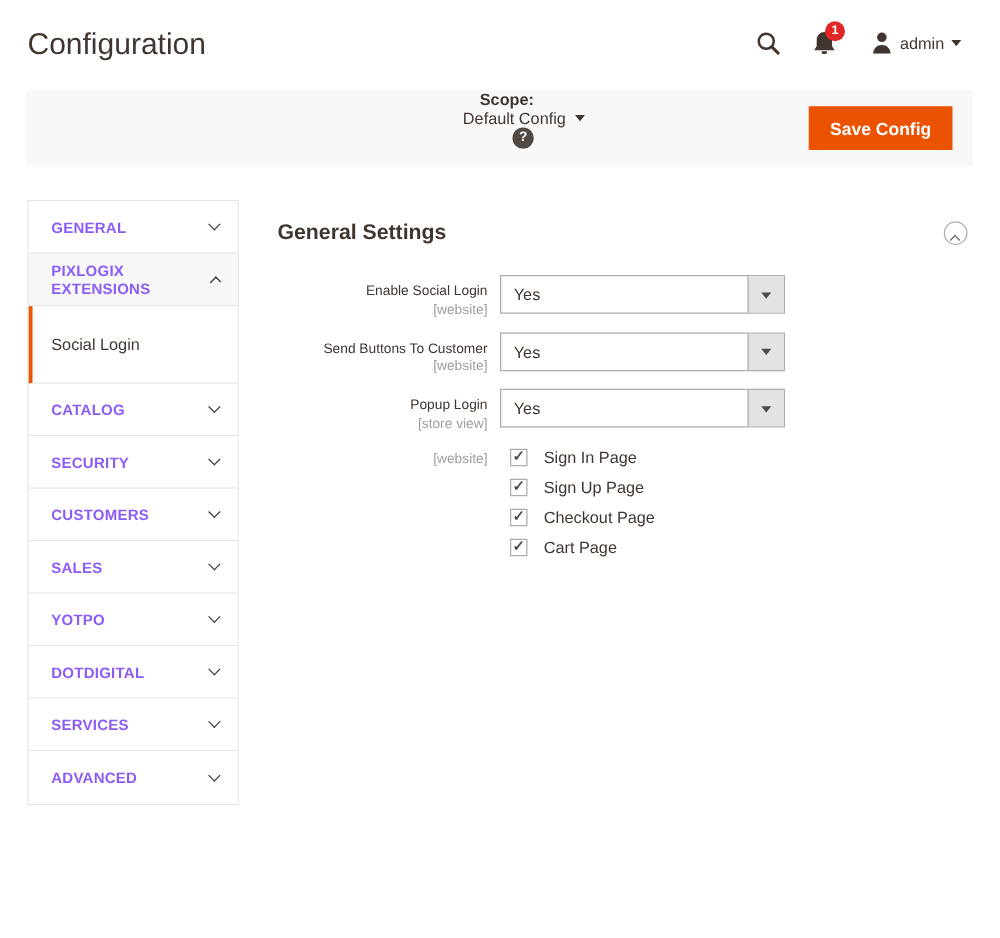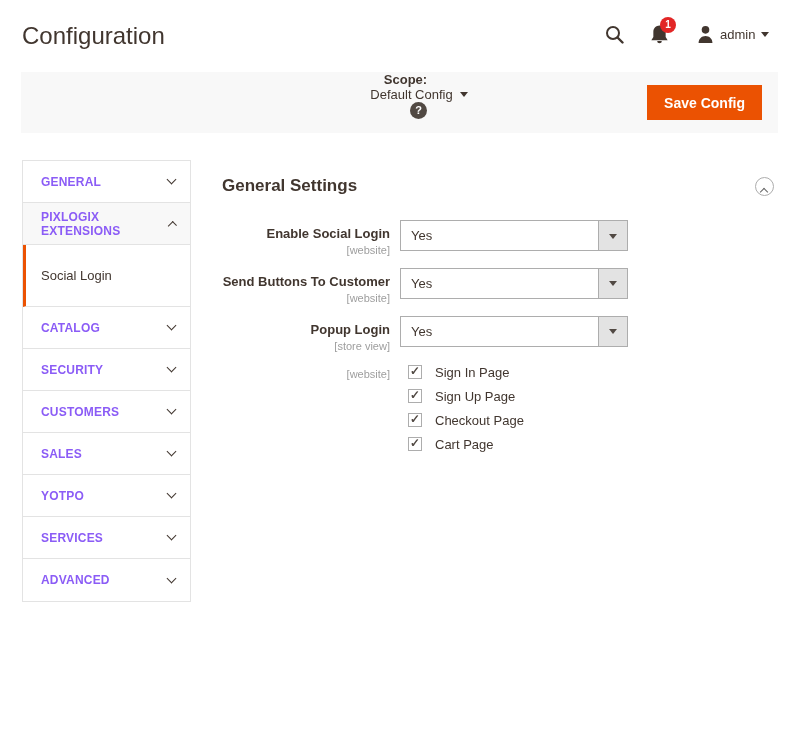--- a/index.html
+++ b/index.html
@@ -46,32 +46,32 @@
   
   .main { position:absolute; left:212px; top:160px; width:566px; }
   .section-header { display:flex; align-items:center; justify-content:space-between; padding:16px 4px 16px 10px; }
   .section-title { font-size:17px; font-weight:600; color:#41362f; }
   .collapse-btn { width:19px; height:19px; border:1px solid #adadad; border-radius:50%; position:relative; cursor:pointer; background:#fff; }
   .collapse-btn .chev { position:absolute; left:5px; top:7px; border-color:#666; width:6px; height:6px; }
 
   .form { margin-top:8px; }
   .field-row { display:flex; margin-bottom:12px; }
   .label-col { width:178px; text-align:right; padding-top:7px; flex:none; }
-  .field-label { font-size:13px; font-weight:bold; color:#41362f; line-height:1.15; }
+  .field-label { font-size:11px; font-weight:normal; color:#41362f; line-height:1.15; }
   .field-scope { font-size:11px; color:#9e9e9e; margin-top:2px; }
   .value-col { margin-left:10px; }
 
   .select { width:228px; height:31px; display:flex; border:1px solid #adadad; background:#fff; cursor:pointer; }
   .select-value { flex:1; padding-left:10px; font-size:13px; color:#41362f; line-height:29px; }
   .select-arrow { width:29px; flex:none; background:#e3e3e3; border-left:1px solid #adadad; position:relative; }
   .select-arrow::after { content:""; position:absolute; left:50%; top:50%; margin:-2px 0 0 -4px;
     border-left:4px solid transparent; border-right:4px solid transparent; border-top:5px solid #514943; }
 
   .checkbox-group { padding-top:1px; }
-  .checkbox-row { display:flex; align-items:flex-start; margin-bottom:9px;padding-left:8px; }
+  .checkbox-row { display:flex; align-items:flex-end; margin-bottom:9px;padding-left:8px; }
   .checkbox { width:14px; height:14px; border:1px solid #adadad; background:#fff; position:relative; cursor:pointer; flex:none; }
   .checkbox.checked::after { content:"\2713"; position:absolute; left:1px; top:-2px; font-size:12px; font-weight:bold; color:#514943; }
   .checkbox-label { margin-left:13px; font-size:13px; color:#41362f; }
 
   .svg-icon { display:block; }
 </style>
 </head>
 <body>
 
 <h1 class="page-title">Configuration</h1>
@@ -136,20 +136,24 @@
   </div>
   <div class="nav-item">
     <span class="lbl">SALES</span>
     <span class="chev down"></span>
   </div>
   <div class="nav-item">
     <span class="lbl">YOTPO</span>
     <span class="chev down"></span>
   </div>
   <div class="nav-item">
+    <span class="lbl">DOTDIGITAL</span>
+    <span class="chev down"></span>
+  </div>
+  <div class="nav-item">
     <span class="lbl">SERVICES</span>
     <span class="chev down"></span>
   </div>
   <div class="nav-item">
     <span class="lbl">ADVANCED</span>
     <span class="chev down"></span>
   </div>
 </nav>
 
 <main class="main">

